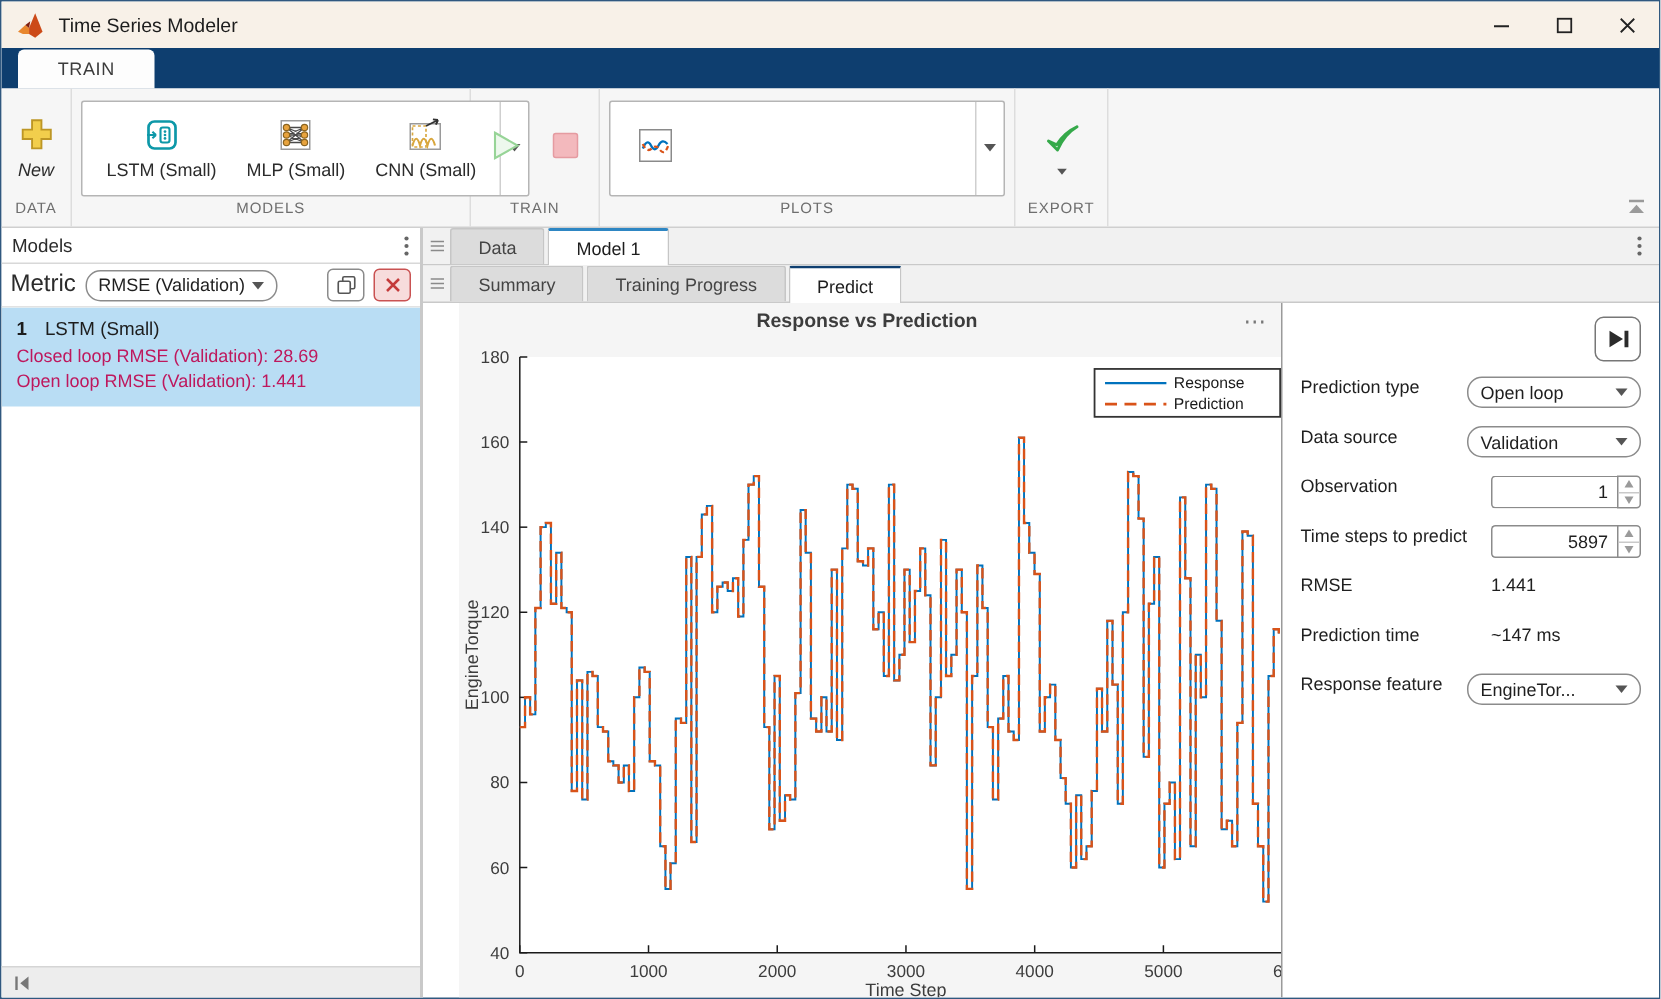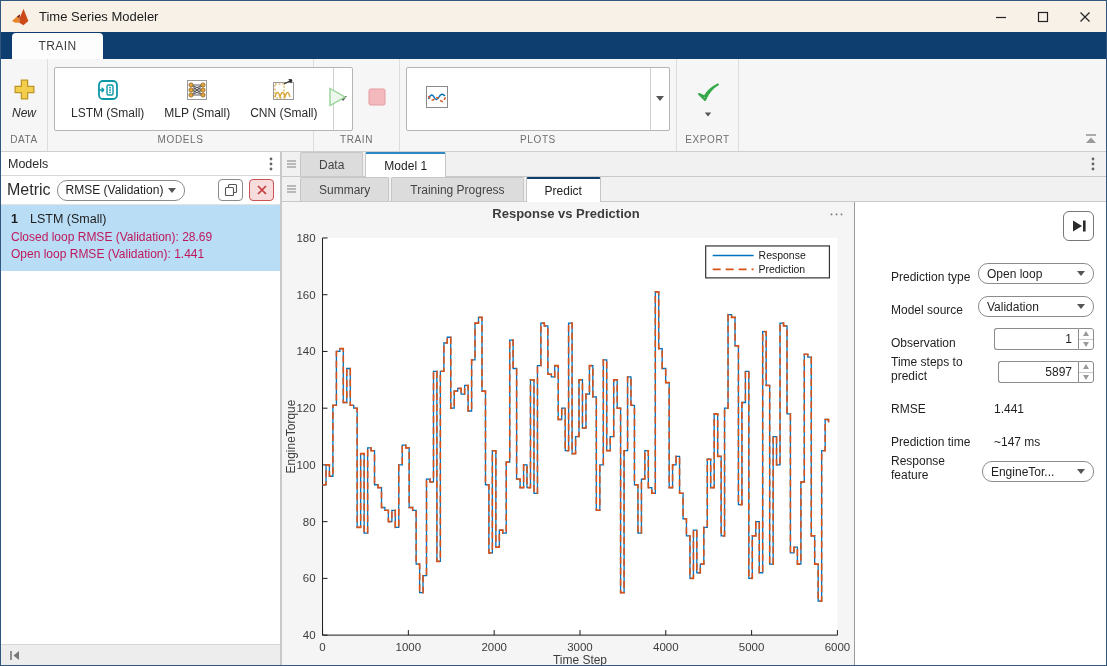--- a/index.html
+++ b/index.html
@@ -55,34 +55,34 @@
   
   .content { flex:1; display:flex; flex-direction:column; min-width:0; }
   .tabbar { height:25px; background:#f1f1f1; border-bottom:1px solid #c9c9c9; display:flex; align-items:flex-end; }
   .tabbar .grip { width:18px; display:flex; align-items:center; justify-content:center; height:24px; }
   .tab { height:24px; display:flex; align-items:center; justify-content:center; font-size:12px; color:#444; background:#dcdcdc; border:1px solid #c6c6c6; border-bottom:none; padding:0 18px; margin-right:2px; border-radius:2px 2px 0 0; }
   .tab.active { background:#fff; color:#1d1d1d; border-top:2px solid #2e86c3; height:25px; margin-bottom:-1px; }
   .tab.active.navy { border-top-color:#0f3f70; }
   .tabbar .spacer { flex:1; }
   .tabbar .menu { width:26px; display:flex; align-items:center; justify-content:center; height:24px; }
 
-  .content-body { flex:1; display:flex; min-height:0; }
+  .content-body { flex:1; display:flex; min-height:0;padding-left:24px; }
 
   
   .chart-pane { flex:1; background:#f5f5f5; display:flex; flex-direction:column; min-width:0; }
   .chart-header { height:24px; display:flex; align-items:center; position:relative; }
   .chart-title { flex:1; text-align:center; font-size:13px; font-weight:bold; color:#3c3c3c; padding-left:30px; }
   .chart-menu { width:34px; text-align:center; color:#777; font-size:15px; letter-spacing:1px; }
   #chart-svg { display:block; }
 
   
   .options-panel { width:252px; flex:0 0 auto; background:#fff; border-left:1px solid #9a9a9a; padding:9px 12px 0 12px; display:flex; flex-direction:column; }
   .skip-row { display:flex; justify-content:flex-end; margin-bottom:10px; }
   .skip-btn { width:31px; height:30px; border:1px solid #777; border-radius:6px; background:#fff; display:flex; align-items:center; justify-content:center; }
-  .opt-row { height:33px; display:flex; align-items:flex-end; justify-content:space-between;margin-left:24px; }
+  .opt-row { height:33px; display:flex; align-items:flex-start; justify-content:space-between; }
   .opt-label { font-size:12px; color:#1f1f1f; }
   .opt-dd { width:116px; }
   .opt-text { width:100px; font-size:12px; color:#1f1f1f; }
   .spinner { width:100px; height:22px; display:flex; }
   .spin-val { flex:1; border:1px solid #8b8b8b; border-right:none; border-radius:3px 0 0 3px; background:#fff; font-size:12px; color:#1f1f1f; display:flex; align-items:center; justify-content:flex-end; padding-right:6px; }
   .spin-btns { width:16px; border:1px solid #8b8b8b; border-radius:0 3px 3px 0; display:flex; flex-direction:column; }
   .spin-up,.spin-dn { flex:1; display:flex; align-items:center; justify-content:center; }
   .spin-up { border-bottom:1px solid #c9c9c9; }
   .tri-up { width:0;height:0;border-left:3.5px solid transparent;border-right:3.5px solid transparent;border-bottom:5px solid #9a9a9a; }
   .tri-dn { width:0;height:0;border-left:3.5px solid transparent;border-right:3.5px solid transparent;border-top:5px solid #9a9a9a; }
@@ -393,21 +393,21 @@
 
           <div class="opt-row">
             <span class="opt-label">Prediction type</span>
             <div class="dropdown opt-dd">
               <span>Open loop</span>
               <span class="caret-down"></span>
             </div>
           </div>
 
           <div class="opt-row">
-            <span class="opt-label">Model source</span>
+            <span class="opt-label">Data source</span>
             <div class="dropdown opt-dd">
               <span>Validation</span>
               <span class="caret-down"></span>
             </div>
           </div>
 
           <div class="opt-row">
             <span class="opt-label">Observation</span>
             <div class="spinner">
               <div class="spin-val">1</div>

